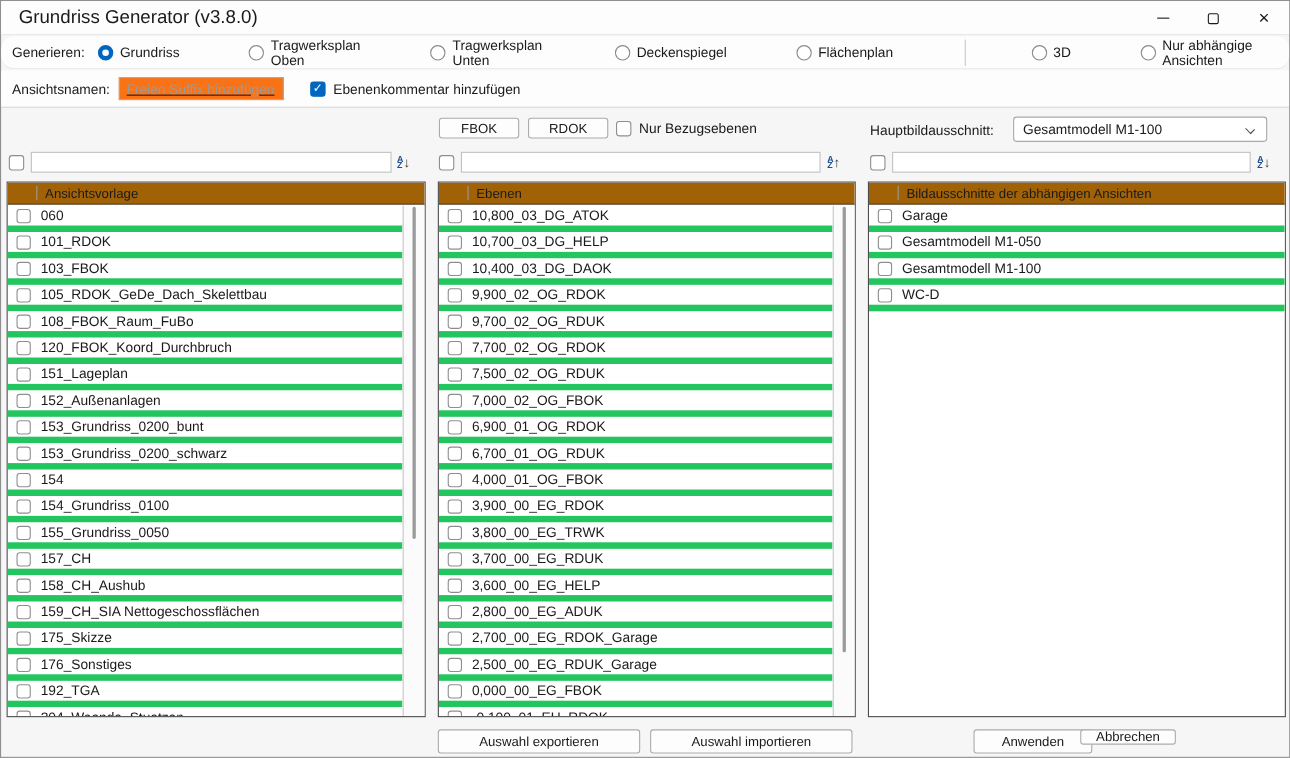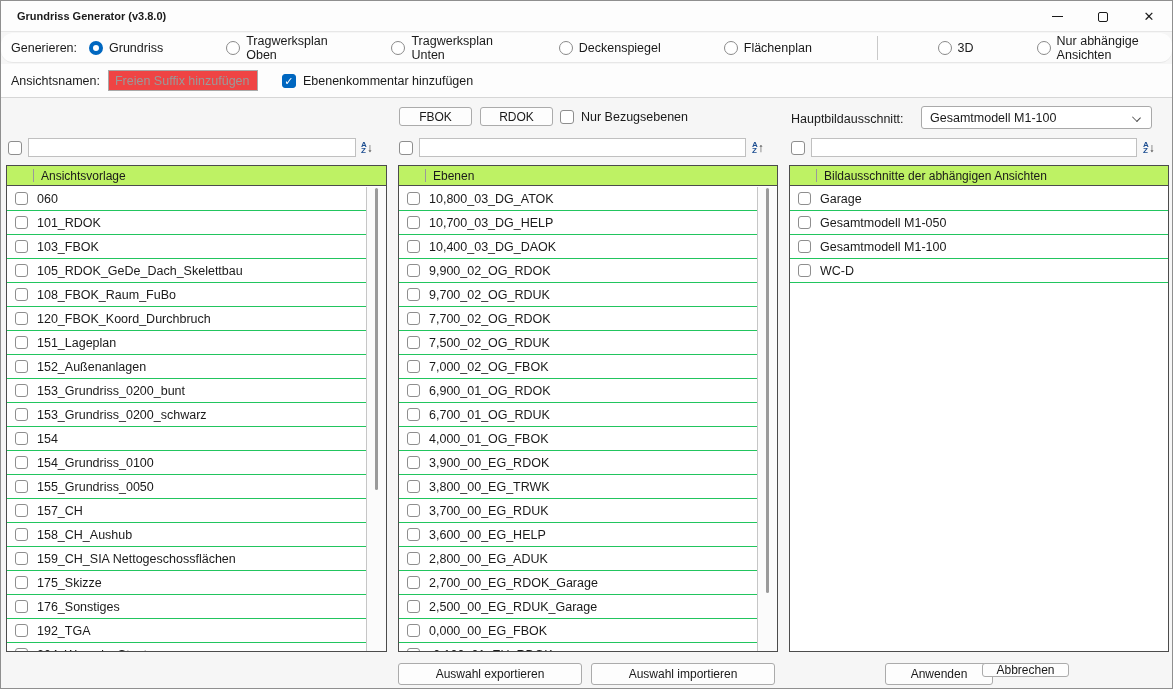--- a/index.html
+++ b/index.html
@@ -8,21 +8,21 @@
   .window {
     position:relative; width:1173px; height:689px;
     background:#f6f6f6; border:1px solid #8f8f8f; overflow:hidden;
   }
   
   .titlebar {
     position:absolute; top:0; left:0; right:0; height:31px;
     background:#fdfdfd; border-bottom:1px solid #e7e7e7;
     display:flex; align-items:center;
   }
-  .titlebar .title { margin-left:16px; font-size:11px;font-weight:bold; }
+  .titlebar .title { margin-left:16px; font-size:17px; }
   .win-controls { position:absolute; right:0; top:0; height:31px; display:flex; }
   .win-btn { width:46px; height:31px; display:flex; align-items:center; justify-content:center; cursor:default; }
   .ico-min { width:11px; height:0; border-top:1.2px solid #1a1a1a; display:block; }
   .ico-max { width:10px; height:10px; border:1.2px solid #1a1a1a; border-radius:2px; display:block; }
   .ico-close { font-size:13px; line-height:13px; color:#1a1a1a; }
   
   .row-generate {
     position:absolute; top:32px; left:0; right:0; height:30px;
     background:#fdfdfd; border-bottom:1px solid #e7e7e7;
     display:flex; align-items:center; padding-left:10px; font-size:12.5px;border-radius:12px;
@@ -34,21 +34,21 @@
   .radio.selected { border:4.5px solid #0067c0; }
   .vsep { width:1px; height:24px; background:#c9c9c9; margin:0 12px 0 2px; }
   
   .row-viewname {
     position:absolute; top:63px; left:0; right:0; height:34px;
     background:#fdfdfd; border-bottom:1px solid #d6d6d6;
     display:flex; align-items:center; padding-left:10px; font-size:12.5px;
   }
   .suffix-input {
     margin-left:8px; width:150px; height:21px; border:1px solid #a9a9a9;
-    font:12.5px "Liberation Sans", sans-serif; padding:0 6px; color:#1a1a1a; background:#ef4444;
+    font:12.5px "Liberation Sans", sans-serif; padding:0 6px; color:#1a1a1a; background:#f97316;text-decoration:underline;
   }
   .suffix-input::placeholder { color:#9a9a9a; }
   .checkbox { width:14px; height:14px; border:1px solid #8e8e8e; border-radius:3px; background:#fff; flex:none; }
   .checkbox.checked { background:#0067c0; border-color:#0067c0; color:#fff; font-size:11px; line-height:13px; text-align:center; }
   .cb-item { display:flex; align-items:center; }
   .cb-item .cb-label { margin-left:7px; }
   .row-viewname .cb-item { margin-left:24px; }
   
   .btn {
     position:absolute; background:#fdfdfd; border:1px solid #ababab; border-radius:3px;
@@ -74,29 +74,29 @@
   }
   .sort-icon { position:absolute; top:137px; width:22px; height:20px; display:flex; align-items:center; cursor:default; }
   .sort-letters { display:flex; flex-direction:column; line-height:6.5px; font-size:8px; font-weight:bold; color:#1d4e91; }
   .sort-arrow { font-size:12px; color:#333; margin-left:0px; line-height:12px; }
   
   .listbox { position:absolute; top:164px; height:487px; background:#fff; border:1px solid #4c4c4c; overflow:hidden; }
   #panel-0 { left:5px;   width:381px; }
   #panel-1 { left:397px; width:380px; }
   #panel-2 { left:788px; width:380px; }
   .panel-header {
-    height:20px; background:#bef264; border-bottom:1px solid #4c4c4c;
+    height:20px; background:#a16207; border-bottom:1px solid #4c4c4c;
     display:flex; align-items:center; font-size:12px;
   }
   .panel-header .hdr-cbcol { width:26px; flex:none; }
   .panel-header .hdr-sep { width:1px; height:13px; background:#9a9a9a; flex:none; }
   .panel-header .hdr-label { margin-left:7px; white-space:nowrap; }
   .rows { position:absolute; top:21px; left:0; right:0; bottom:0; overflow:hidden; }
   .listbox.has-scroll .rows { right:20px; }
-  .lrow { height:24px; border-bottom:1px solid #22c55e; display:flex; align-items:center; background:#fff; }
+  .lrow { height:24px; border-bottom:6px solid #22c55e; display:flex; align-items:center; background:#fff; }
   .lrow .checkbox { margin-left:8px; width:13px; height:13px; }
   .lrow .row-label { margin-left:9px; font-size:12.5px; white-space:nowrap; }
   .scroll-track {
     position:absolute; top:21px; right:0; bottom:0; width:20px;
     background:#fbfbfb; border-left:1px solid #c6c6c6;
   }
   .scroll-thumb { position:absolute; left:8px; width:3px; background:#9a9a9a; border-radius:2px; }
   
   #btn-export { left:397px; top:662px; width:184px; height:22px; }
   #btn-import { left:590px; top:662px; width:184px; height:22px; }

